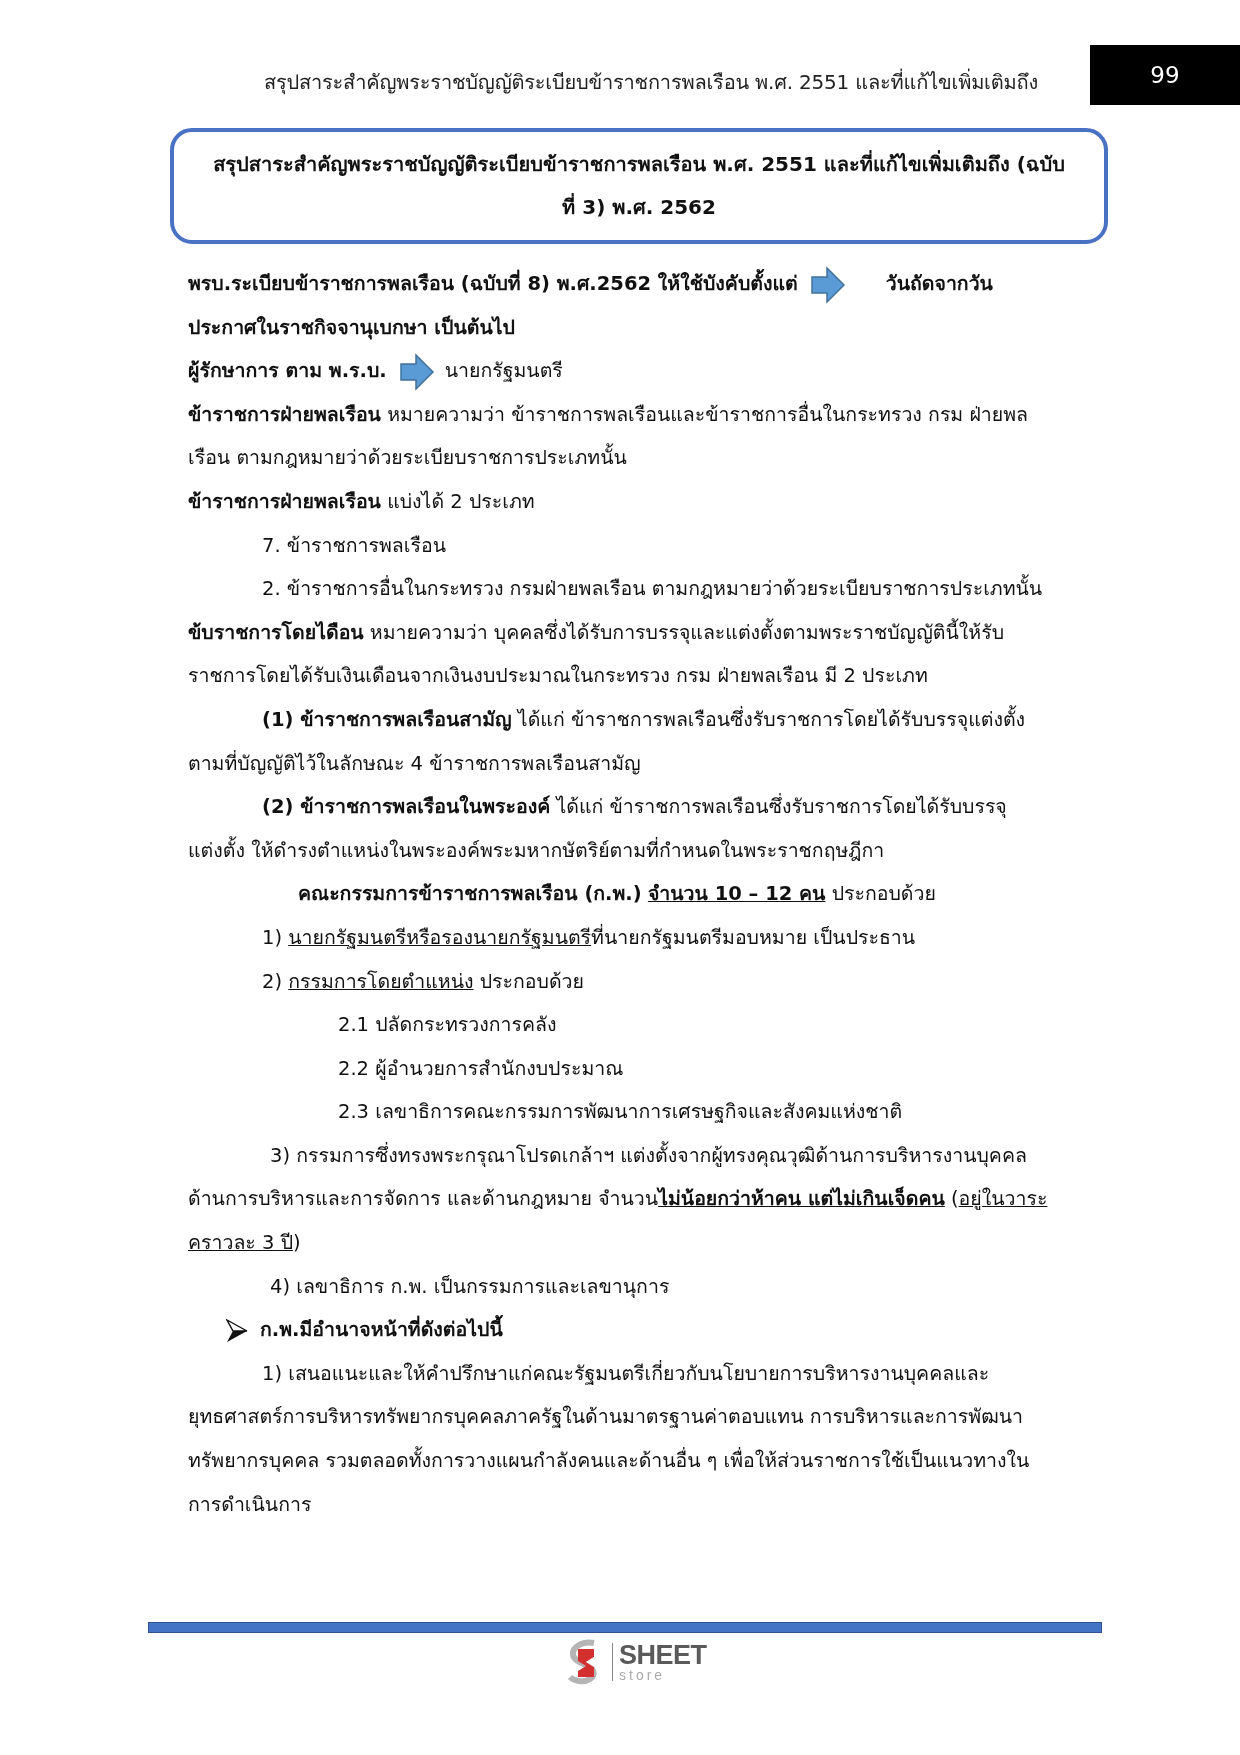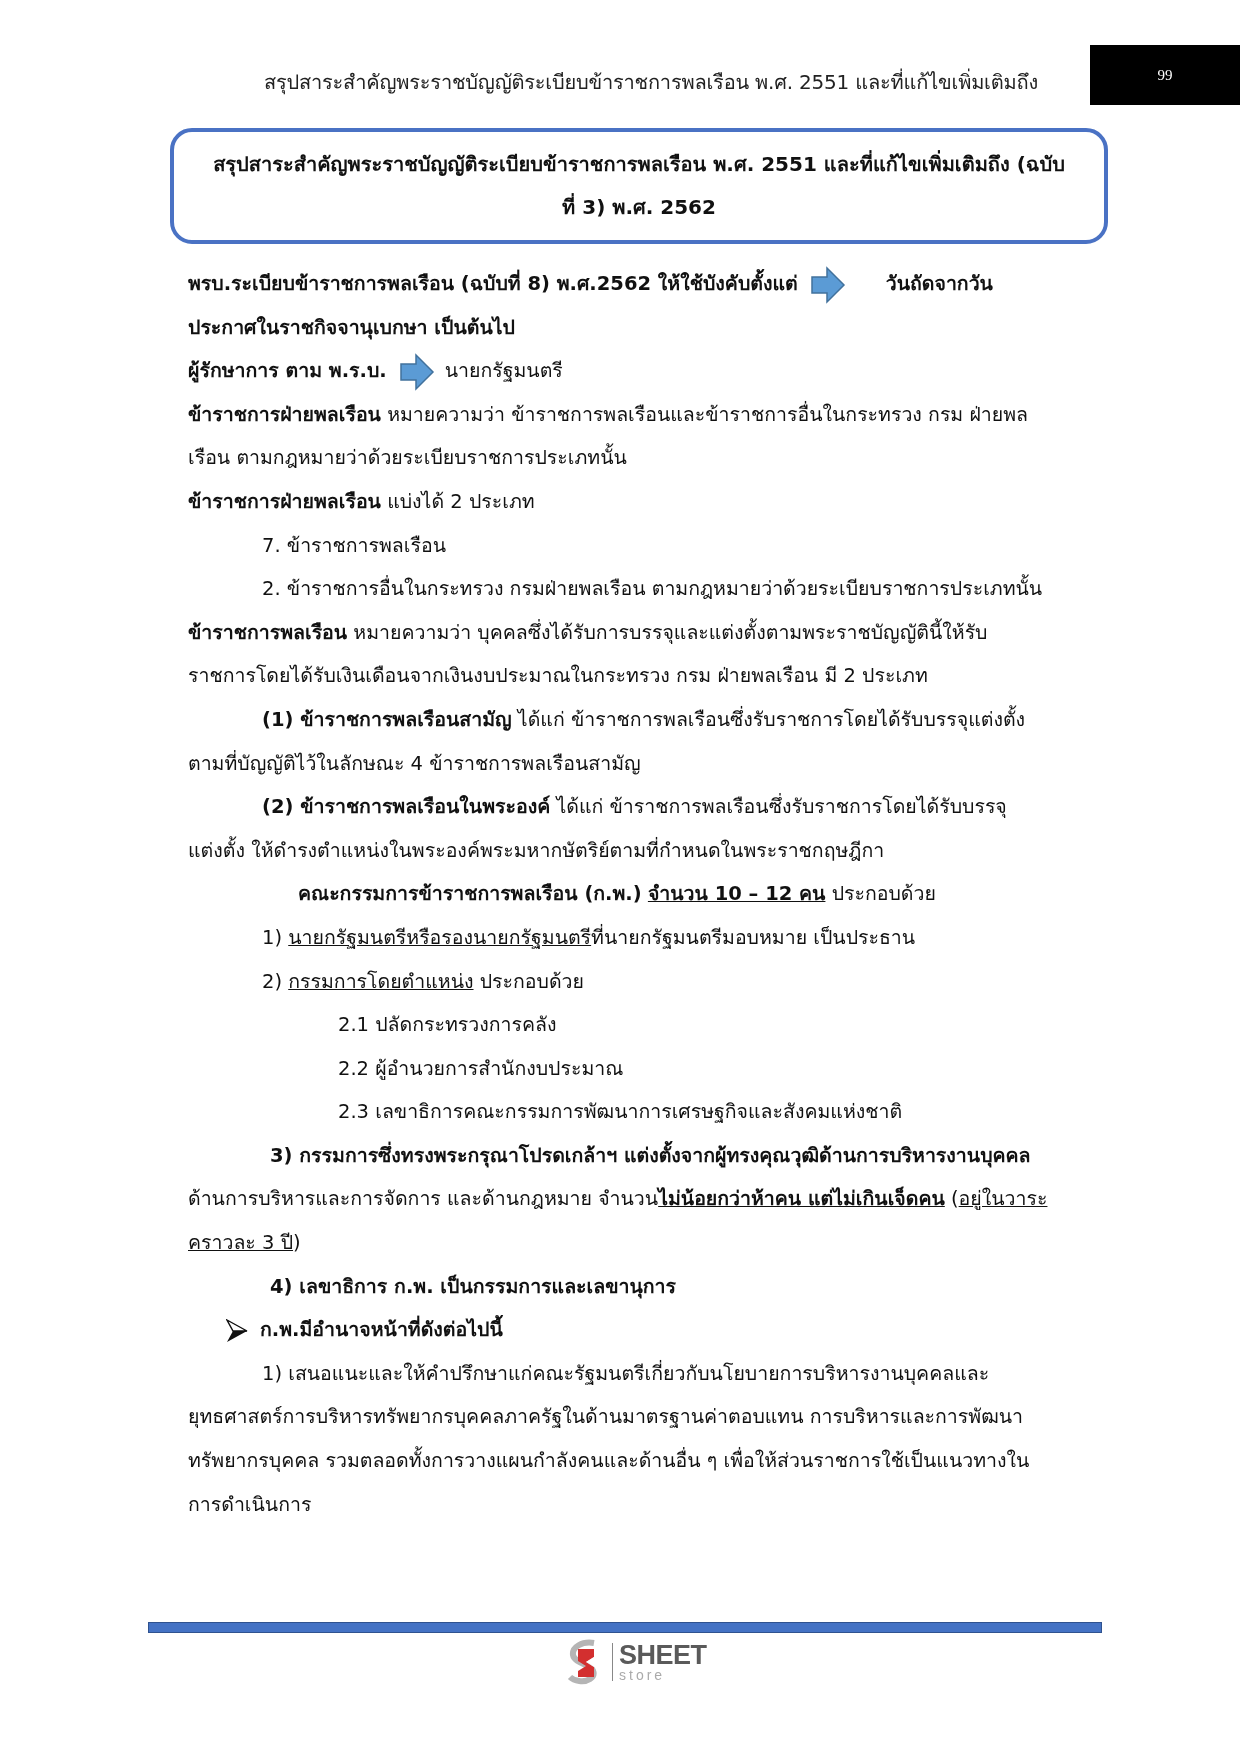--- a/index.html
+++ b/index.html
@@ -6,41 +6,41 @@
     html, body { width: 1240px; height: 1755px; background: #ffffff; }
     body { position: relative; font-family: "DejaVu Sans", sans-serif; color: #111; overflow: hidden; }
 
     .running-header {
       position: absolute; left: 0; top: 66px; width: 1090px;
       text-align: right; padding-right: 52px;
       font-size: 20px; color: #222; letter-spacing: -0.2px;
     }
     .page-number-box {
       position: absolute; left: 1090px; top: 45px; width: 150px; height: 60px;
-      background: #000; color: #fff; font-size: 15px;
-      display: flex; align-items: center; justify-content: center; font-family: Liberation Serif, serif;
+      background: #000; color: #fff; font-size: 23px;
+      display: flex; align-items: center; justify-content: center;
     }
 
     .title-box {
       position: absolute; left: 170px; top: 128px; width: 938px; height: 116px;
       border: 4px solid #4a72c4; border-radius: 22px;
       display: flex; flex-direction: column; align-items: center; justify-content: center;
       text-align: center; font-weight: bold; font-size: 20px; line-height: 43px; color: #111;
     }
 
     .content {
       position: absolute; left: 188px; top: 262px; width: 905px;
       font-size: 19.5px; line-height: 43.6px;
     }
     .line { white-space: nowrap; height: 43.6px; position: relative; }
     .b { font-weight: bold; }
     .u { text-decoration: underline; }
     .ind1 { padding-left: 74px; }
     .ind2 { padding-left: 150px; }
-    .ind1b { padding-left: 82px; font-weight: bold; }
+    .ind1b { padding-left: 82px; }
 
     .arrow-shape { display: inline-block; width: 36px; height: 38px; vertical-align: middle; margin: 0 10px 0 12px; }
     .arrow-shape svg { width: 100%; height: 100%; display: block; }
     .bullet-arrow { display: inline-block; width: 22px; height: 24px; vertical-align: middle; margin-right: 12px; }
     .bullet-arrow svg { width: 100%; height: 100%; display: block; }
 
     .footer-bar {
       position: absolute; left: 148px; top: 1622px; width: 954px; height: 11px;
       background: #4472c4; border: 1px solid #2f528f;
     }
@@ -85,21 +85,21 @@
   </div>
   <div class="line">เรือน ตามกฎหมายว่าด้วยระเบียบราชการประเภทนั้น</div>
 
   <div class="line">
     <span class="b">ข้าราชการฝ่ายพลเรือน</span><span> แบ่งได้ 2 ประเภท</span>
   </div>
   <div class="line ind1">7. ข้าราชการพลเรือน</div>
   <div class="line ind1">2. ข้าราชการอื่นในกระทรวง กรมฝ่ายพลเรือน ตามกฎหมายว่าด้วยระเบียบราชการประเภทนั้น</div>
 
   <div class="line">
-    <span class="b">ข้าราชการพลเรือน</span><span> หมายความว่า บุคคลซึ่งได้รับการบรรจุและแต่งตั้งตามพระราชบัญญัตินี้ให้รับ</span>
+    <span class="b">ข้บราชการโดยไดือน</span><span> หมายความว่า บุคคลซึ่งได้รับการบรรจุและแต่งตั้งตามพระราชบัญญัตินี้ให้รับ</span>
   </div>
   <div class="line">ราชการโดยได้รับเงินเดือนจากเงินงบประมาณในกระทรวง กรม ฝ่ายพลเรือน มี 2 ประเภท</div>
 
   <div class="line ind1">
     <span class="b">(1) ข้าราชการพลเรือนสามัญ</span><span> ได้แก่ ข้าราชการพลเรือนซึ่งรับราชการโดยได้รับบรรจุแต่งตั้ง</span>
   </div>
   <div class="line">ตามที่บัญญัติไว้ในลักษณะ 4 ข้าราชการพลเรือนสามัญ</div>
 
   <div class="line ind1">
     <span class="b">(2) ข้าราชการพลเรือนในพระองค์</span><span> ได้แก่ ข้าราชการพลเรือนซึ่งรับราชการโดยได้รับบรรจุ</span>

